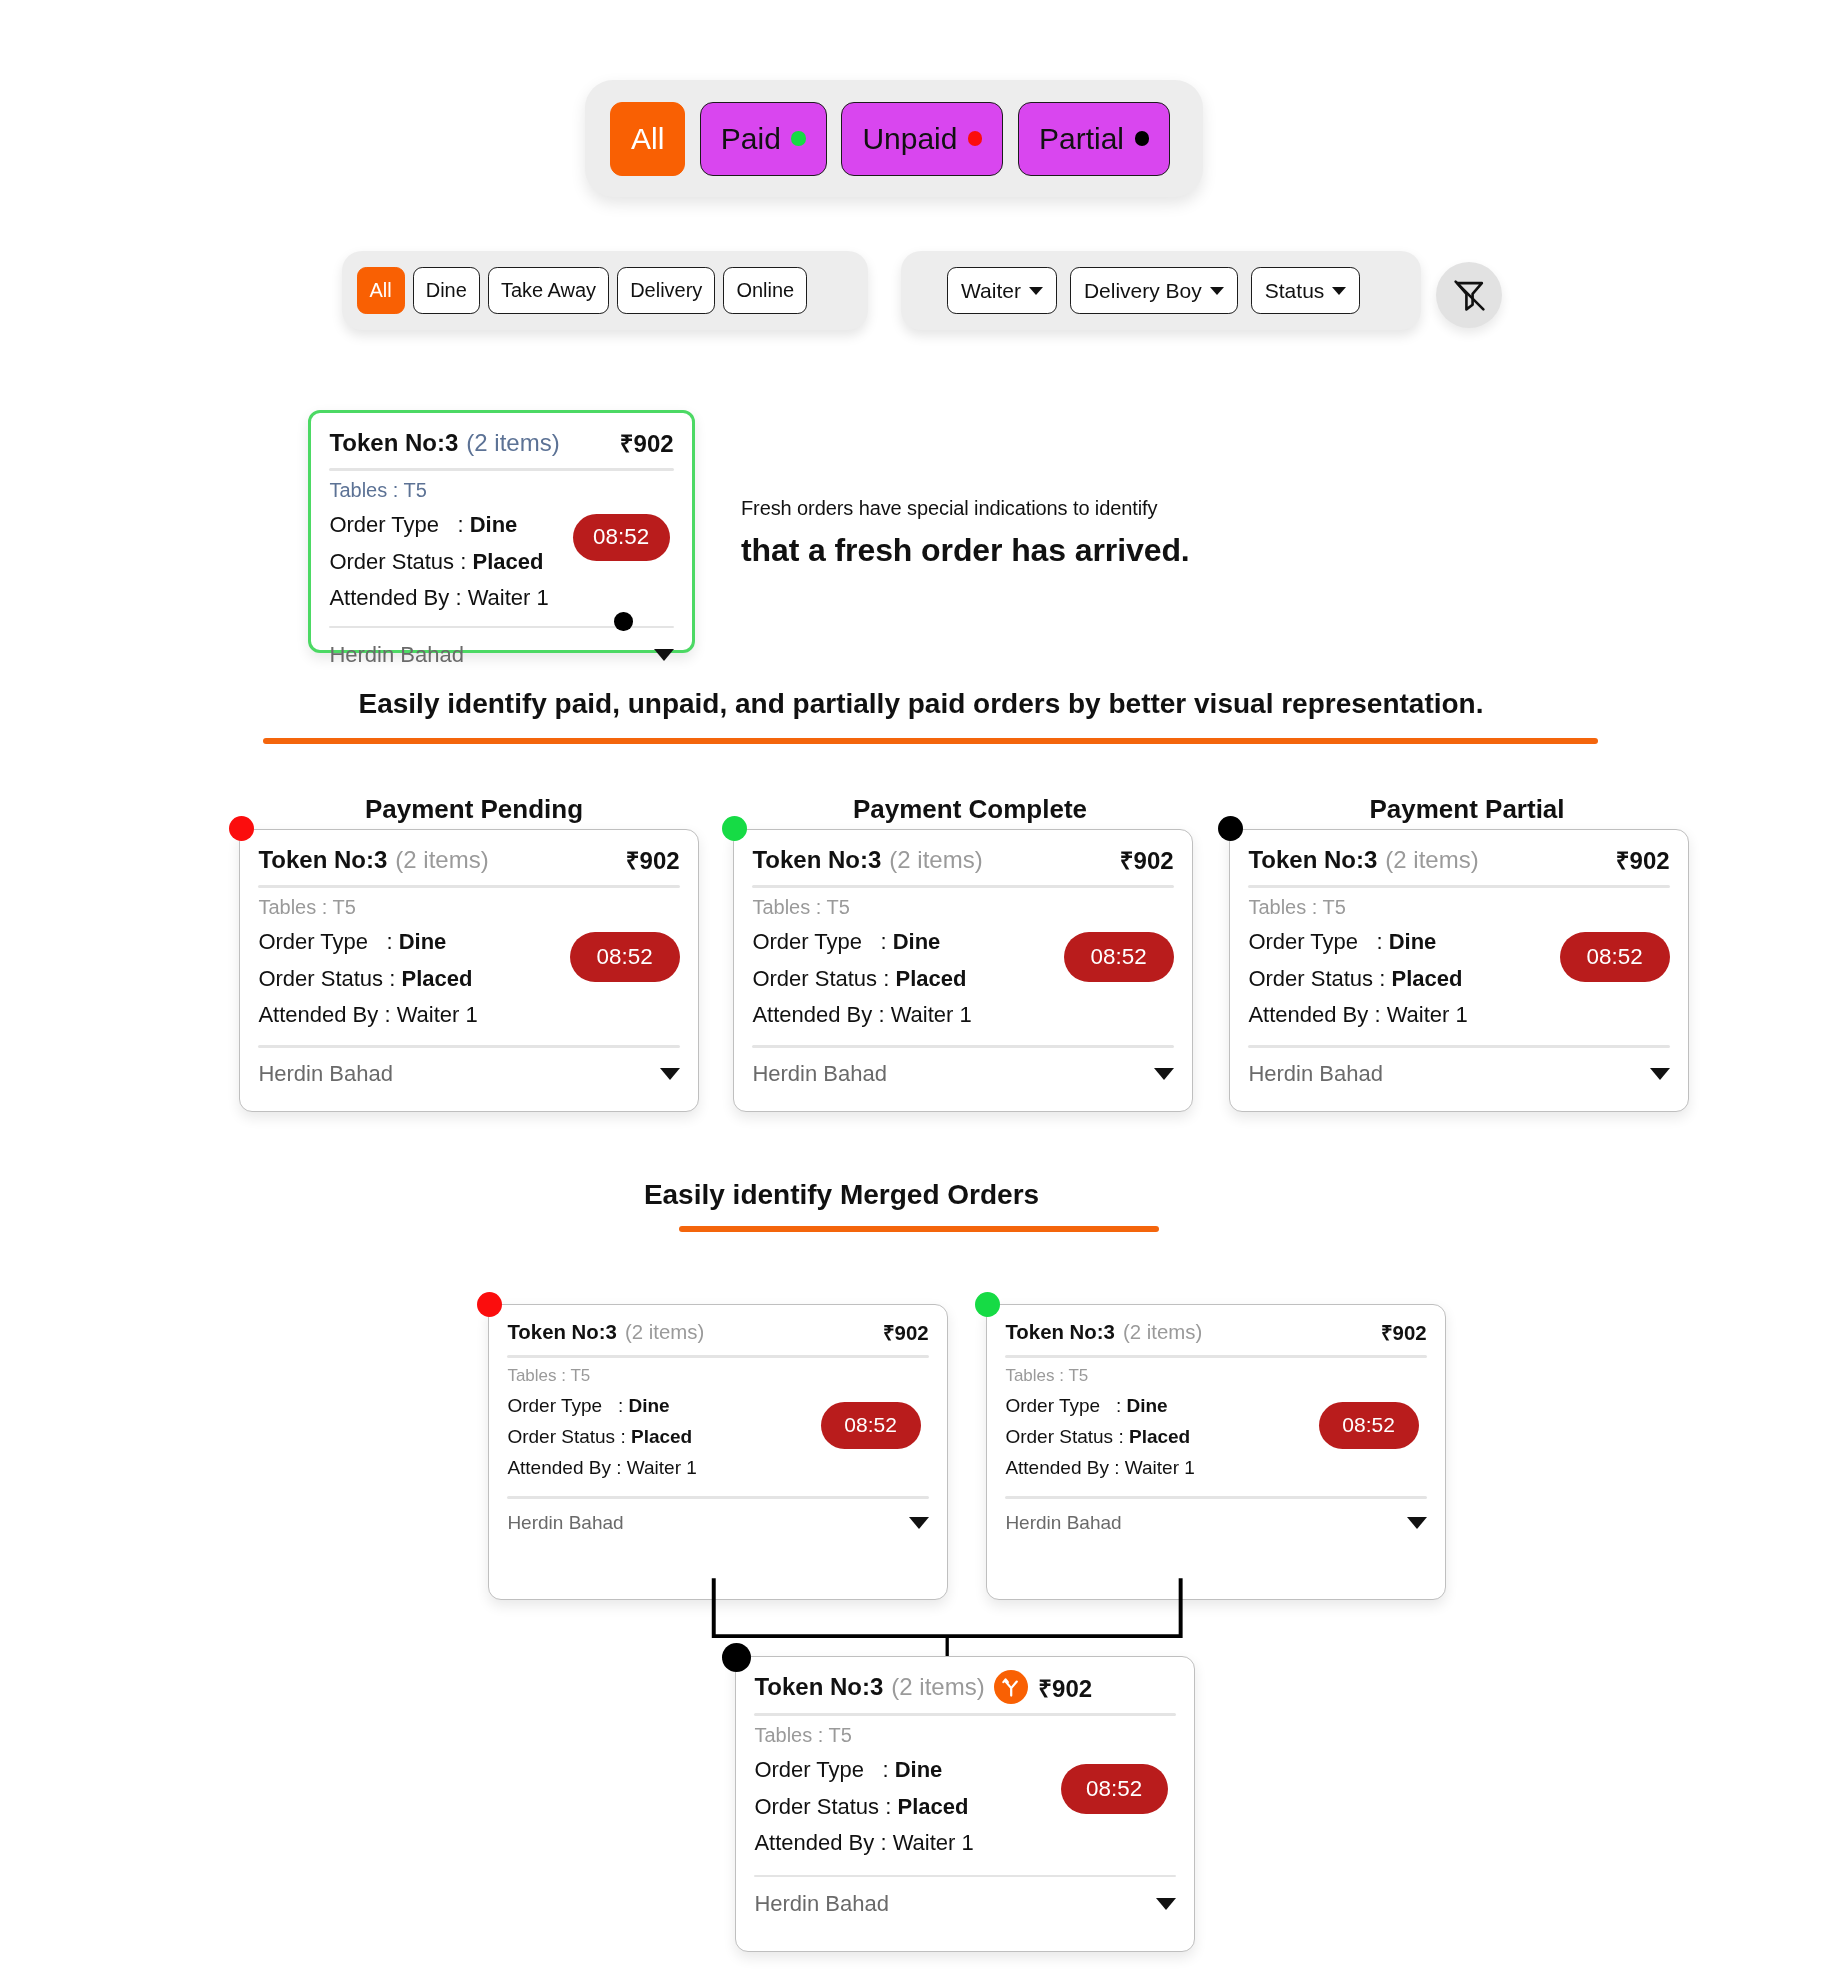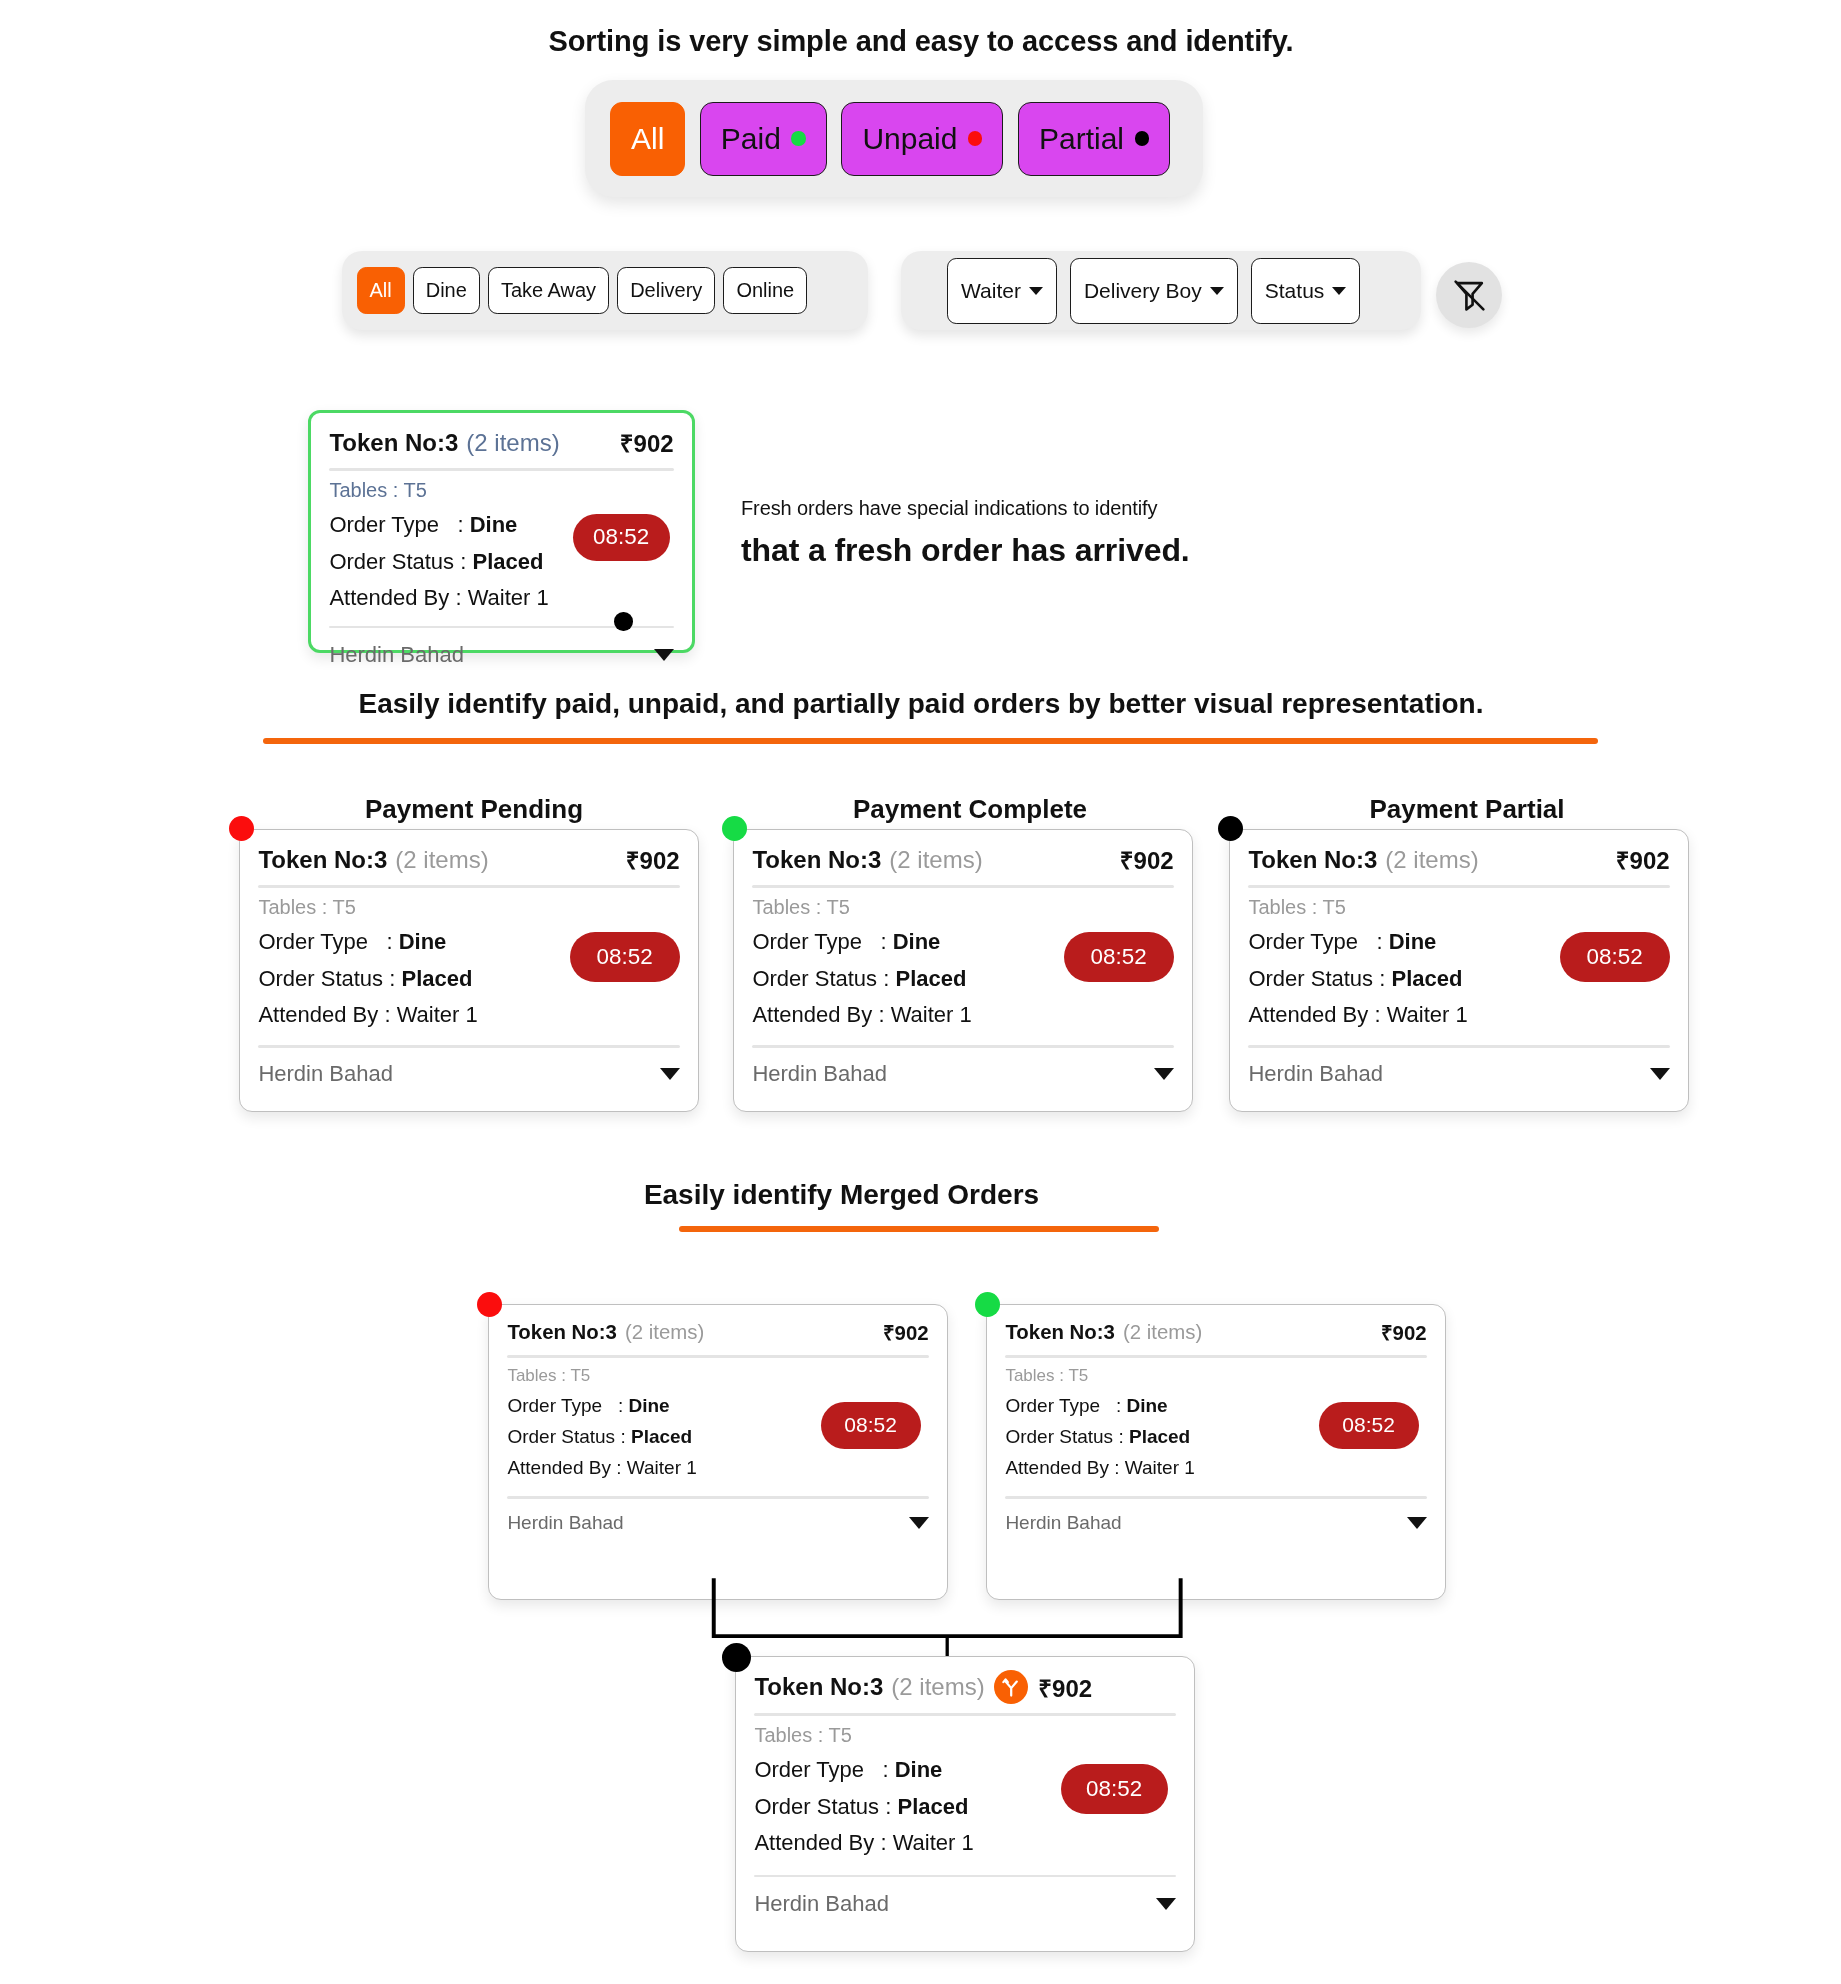--- a/index.html
+++ b/index.html
@@ -108,21 +108,21 @@
     position: absolute;
     top: 251px; left: 901px;
     width: 520px; height: 79px;
     background: #EDEDED;
     border-radius: 20px;
     box-shadow: 0 5.3px 12px rgba(0,0,0,0.10);
     display: flex; align-items: center; gap: 13px;
     padding: 0 46px;
   }
   .dropchip {
-    height: 66px;
+    height: 47px;
     border-radius: 9.2px;
     background: #ffffff;
     border: 1.3px solid #1c1c1c;
     display: flex; align-items: center; justify-content: center;
     gap: 8px;
     padding: 0 13px;
     font-size: 21px;
     color: #111;
     white-space: nowrap;
   }
@@ -250,23 +250,20 @@
   }
 
   
   #merge-connector { position: absolute; top: 1578px; left: 671px; }
 </style>
 </head>
 <body>
 
 <div class="page">
 
-  <div id="top-caption">
-    <span class="caption">Sorting is very simple and easy to access and identify.</span>
-  </div>
 
   <div id="status-switcher">
     <div class="pill active">
       <span>All</span>
     </div>
     <div class="pill">
       <span>Paid</span>
       <span class="dot green"></span>
     </div>
     <div class="pill">

